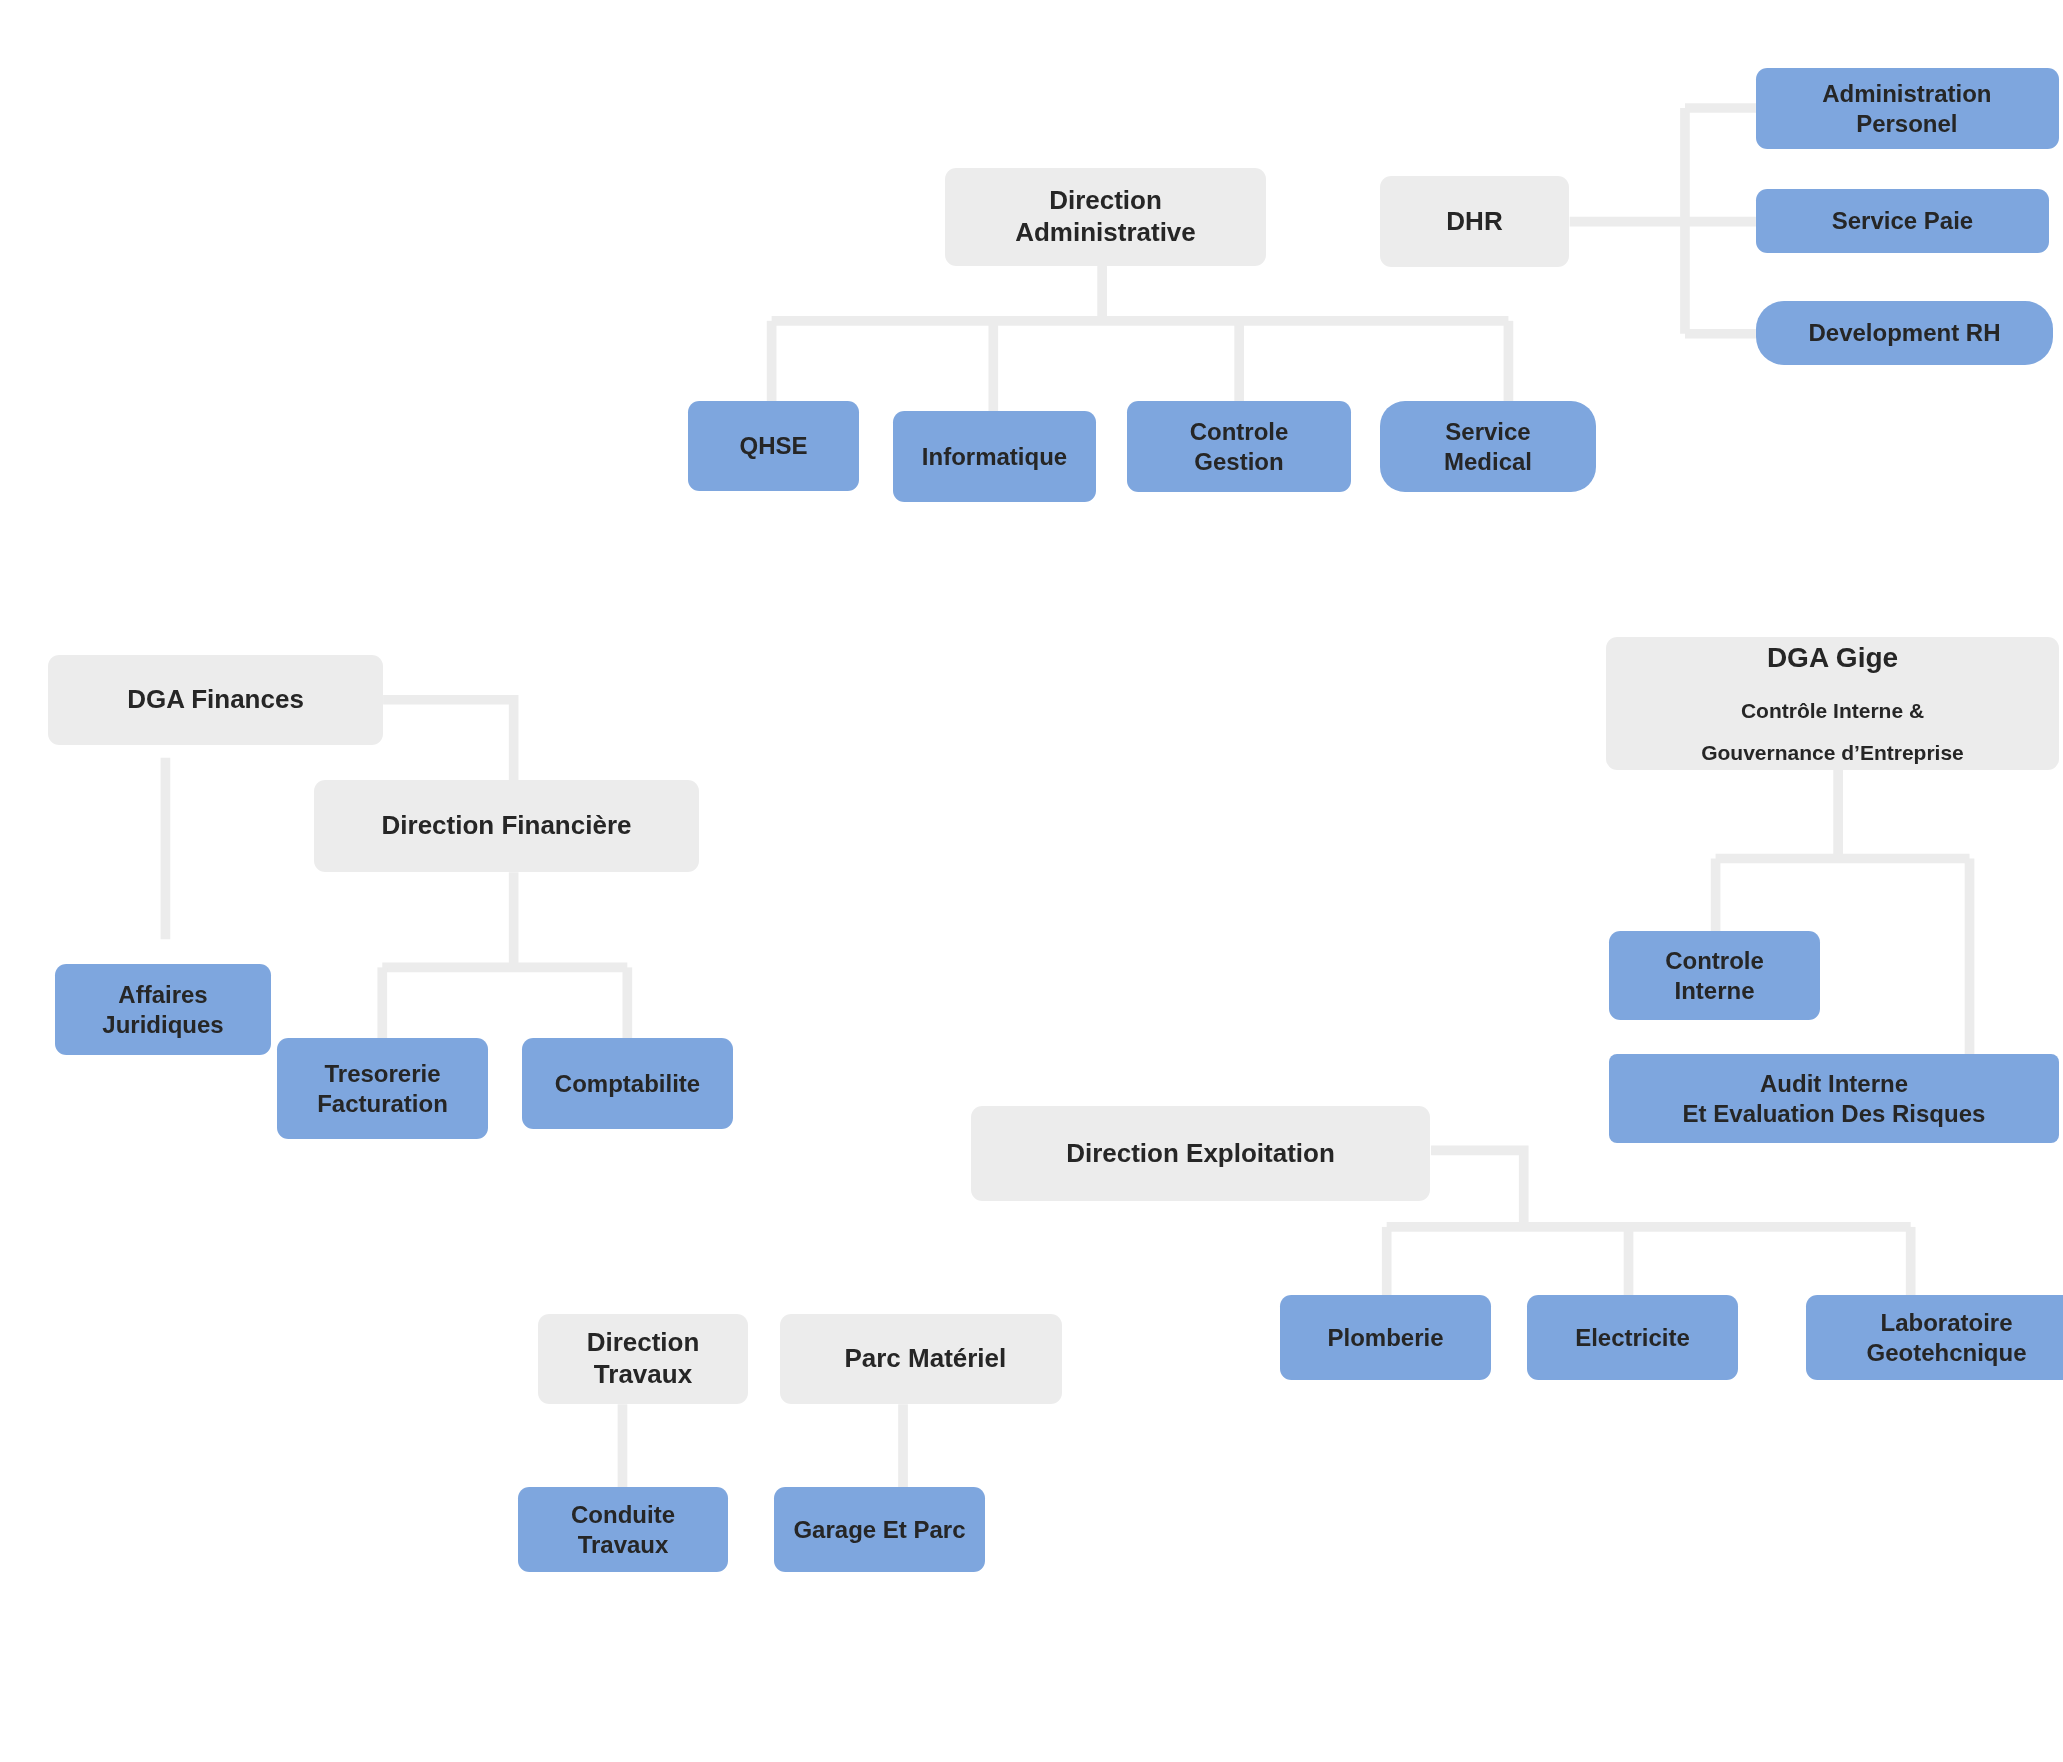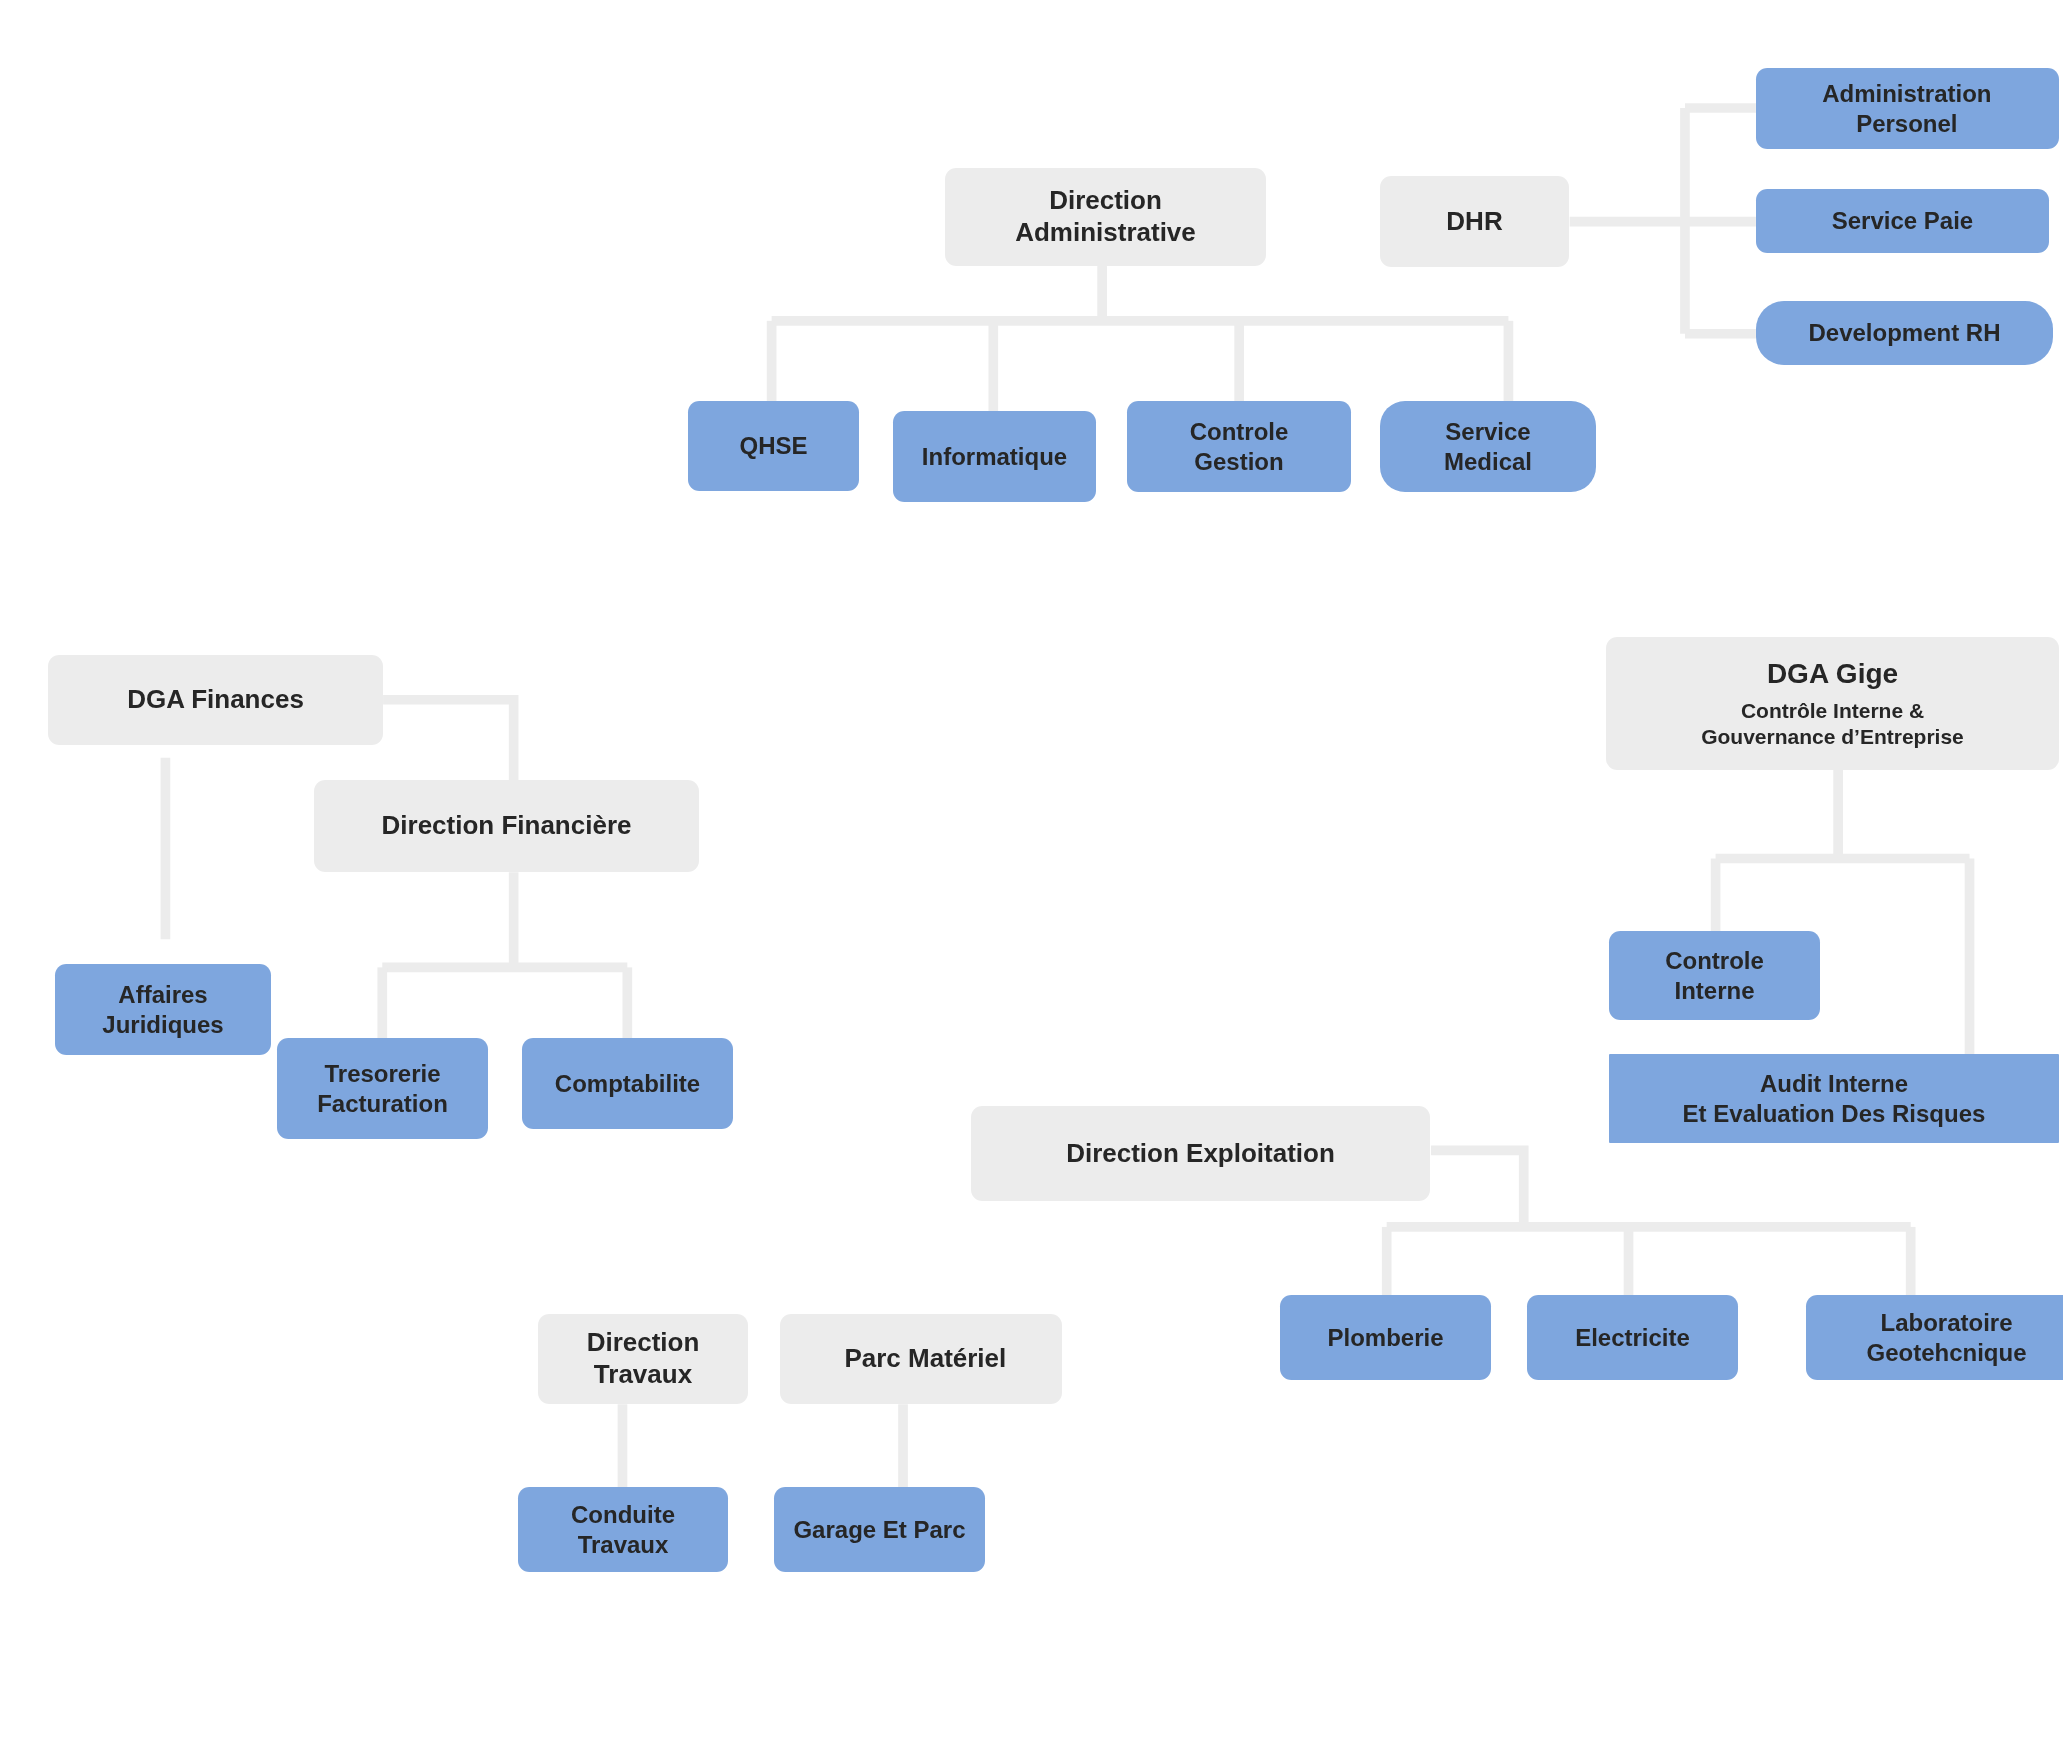--- a/index.html
+++ b/index.html
@@ -158,32 +158,32 @@
 
   <div class="node blue" style="left:277px; top:1038px; width:211px; height:101px;">
     <span class="ttl l2">Tresorerie</span>
     <span class="ttl l2">Facturation</span>
   </div>
 
   <div class="node blue" style="left:522px; top:1038px; width:211px; height:91px;">
     <span class="ttl">Comptabilite</span>
   </div>
 
-  <div class="node grey bigttl" style="left:1606px; top:637px; width:453px; height:133px; justify-content:center;">
+  <div class="node grey bigttl" style="left:1606px; top:637px; width:453px; height:133px; justify-content:center;gap:16px;">
     <span class="ttl">DGA Gige</span>
     <span class="sub">Contrôle Interne &amp;</span>
     <span class="sub" style="margin-top:0;">Gouvernance d’Entreprise</span>
   </div>
 
   <div class="node blue" style="left:1609px; top:931px; width:211px; height:89px;">
     <span class="ttl l2">Controle</span>
     <span class="ttl l2">Interne</span>
   </div>
 
-  <div class="node blue" style="left:1609px; top:1054px; width:450px; height:89px; border-radius:1px;">
+  <div class="node blue" style="left:1609px; top:1054px; width:450px; height:89px; border-radius:8px;">
     <span class="ttl l2">Audit Interne</span>
     <span class="ttl l2">Et Evaluation Des Risques</span>
   </div>
 
   <div class="node grey" style="left:971px; top:1106px; width:459px; height:95px;">
     <span class="ttl">Direction Exploitation</span>
   </div>
 
   <div class="node blue" style="left:1280px; top:1295px; width:211px; height:85px;">
     <span class="ttl">Plomberie</span>

